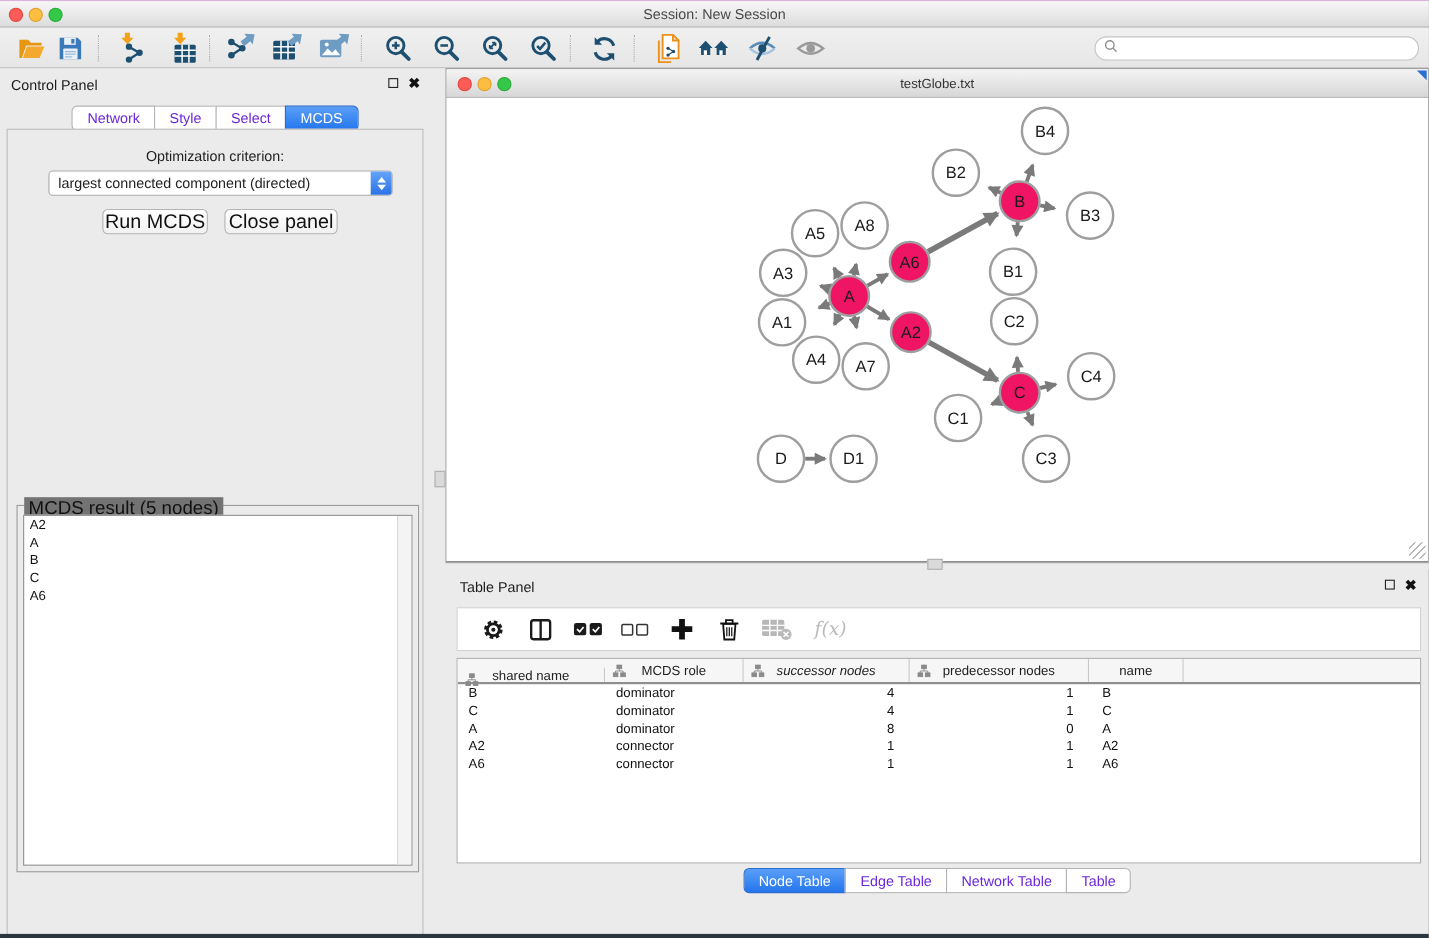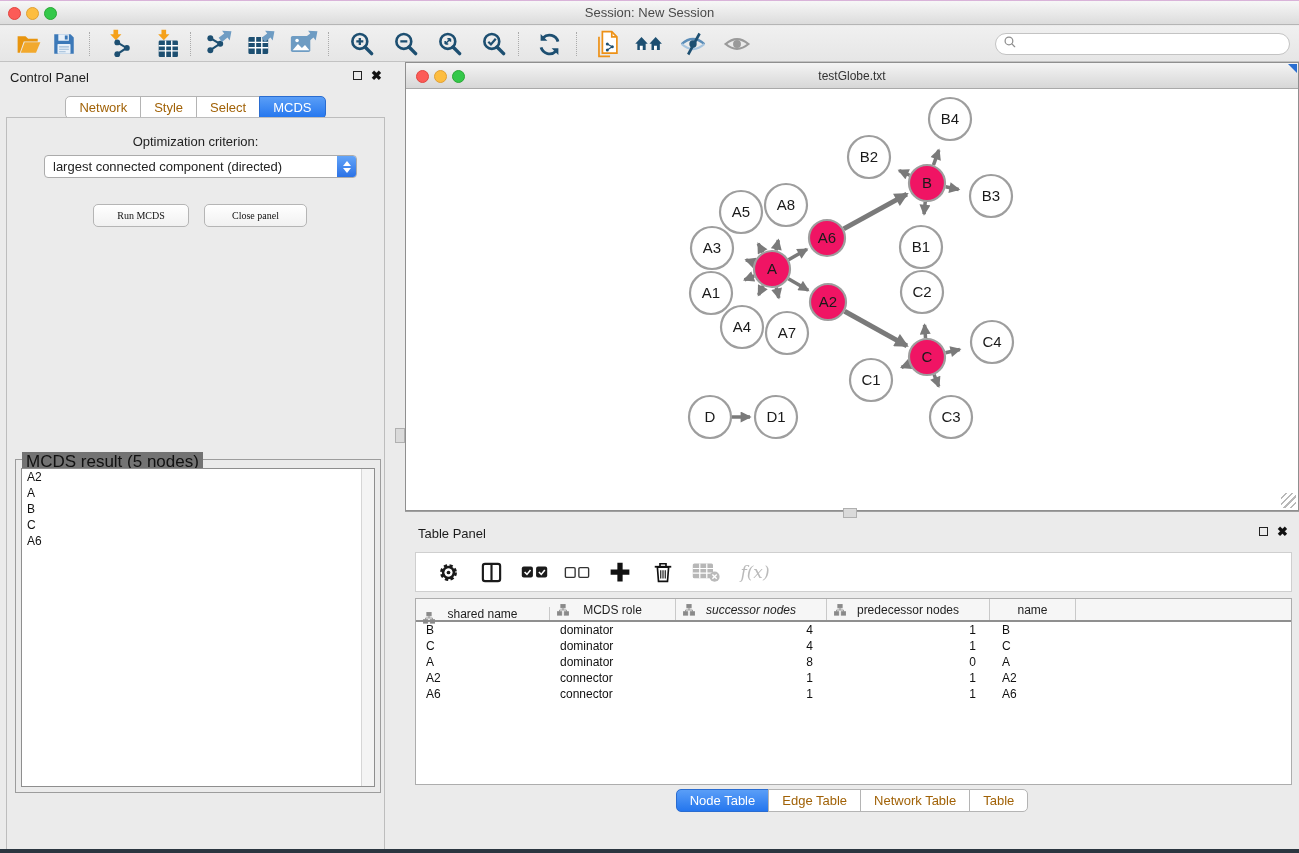--- a/index.html
+++ b/index.html
@@ -32,41 +32,41 @@
     background:transparent; font-family:"Liberation Sans", sans-serif; }
 
   
   .control-panel { position:absolute; left:0; top:62px; width:391px; height:750px; }
   .panel-head { position:absolute; left:0; top:0; width:100%; height:28px; }
   .panel-title { position:absolute; left:10px; top:8px; font-size:13px; color:#1c1c1c; }
   .float-box { position:absolute; top:9px; width:9px; height:9px; border:1.5px solid #222; background:transparent; }
   .close-x { position:absolute; top:6px; font-size:13px; font-weight:bold; color:#111; line-height:15px; }
   .tab-row { position:absolute; left:0; width:100%; display:flex; justify-content:center; }
   .seg-tab { background:#fff; border:1px solid #b4b4b4; padding:3px 13px; font-size:13px;
-    color:#a16207; margin-left:-1px; cursor:default; white-space:nowrap; }
+    color:#6d28d9; margin-left:-1px; cursor:default; white-space:nowrap; }
   .seg-tab:first-child { border-radius:5px 0 0 5px; margin-left:0; }
   .seg-tab:last-child { border-radius:0 5px 5px 0; }
   .seg-tab.active { background:linear-gradient(#5a9ef7,#2476ee); border-color:#2a6cd0; color:#fff; }
   .cp-tabs { top:34px; }
   .cp-box { position:absolute; left:6px; top:55px; width:379px; height:745px;
     max-height:745px; border:1px solid #bdbdbd; background:#ebebeb; height:745px; }
   .cp-box { height:745px; }
   .opt-label { position:absolute; top:16px; left:0; width:100%; text-align:center; font-size:13px; }
   .mcds-select { position:absolute; left:37px; top:37px; width:313px; height:23px;
     background:#fff; border:1px solid #ababab; border-radius:4px; font-size:13px;
     display:flex; align-items:center; }
   .mcds-select .sel-text { flex:1; padding-left:8px; white-space:nowrap; overflow:hidden; }
   .sel-stepper { width:19px; height:100%; border-radius:0 3px 3px 0;
     background:linear-gradient(#63a4f8,#2b72e6); display:flex; flex-direction:column;
     align-items:center; justify-content:center; gap:2px; }
   .chev-up { width:0; height:0; border-left:4px solid transparent; border-right:4px solid transparent; border-bottom:5px solid #fff; }
   .chev-dn { width:0; height:0; border-left:4px solid transparent; border-right:4px solid transparent; border-top:5px solid #fff; }
-  .cp-btn { position:absolute; top:86px; height:23px; background:linear-gradient(#ffffff,#f1f1f1);
-    border:1px solid #b5b5b5; border-radius:5px; font-size:10px; text-align:center;
-    font-family:Liberation Serif, serif; color:#111; cursor:default; }
+  .cp-btn { position:absolute; top:72px; height:23px; background:linear-gradient(#ffffff,#f1f1f1);
+    border:1px solid #b5b5b5; border-radius:5px; font-size:18px; text-align:center;
+    font-family:Liberation Sans, sans-serif; color:#111; cursor:default; }
   .result-fieldset { position:absolute; left:8px; top:341px; width:366px; height:334px;
     border:1px solid #9c9c9c; }
   .result-legend { position:absolute; top:-8px; left:6px; background:#737373; padding:0 4px;
     font-size:17px; color:#111; }
   .result-list { position:absolute; left:5px; top:8px; right:5px; bottom:5px;
     background:#fff; border:1px solid #8e8e8e; overflow:hidden; }
   .result-scroll { position:absolute; right:0; top:0; bottom:0; width:13px;
     background:#f4f4f4; border-left:1px solid #d6d6d6; }
   .result-item { font-size:12px; padding:1px 0 1px 5px; line-height:14px; color:#111; }
 

